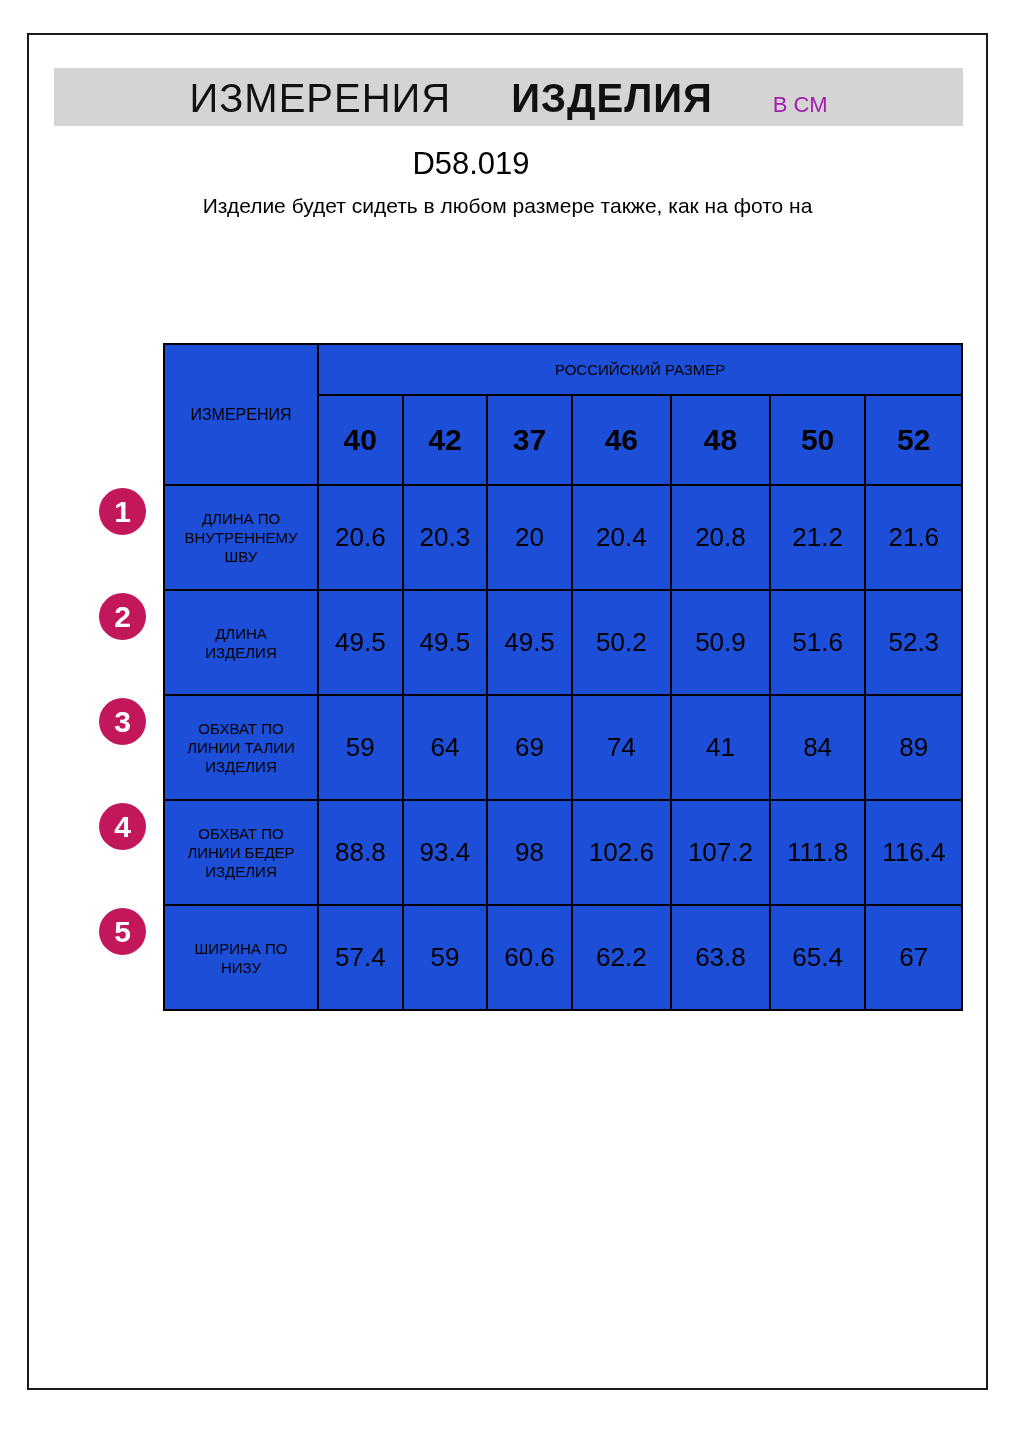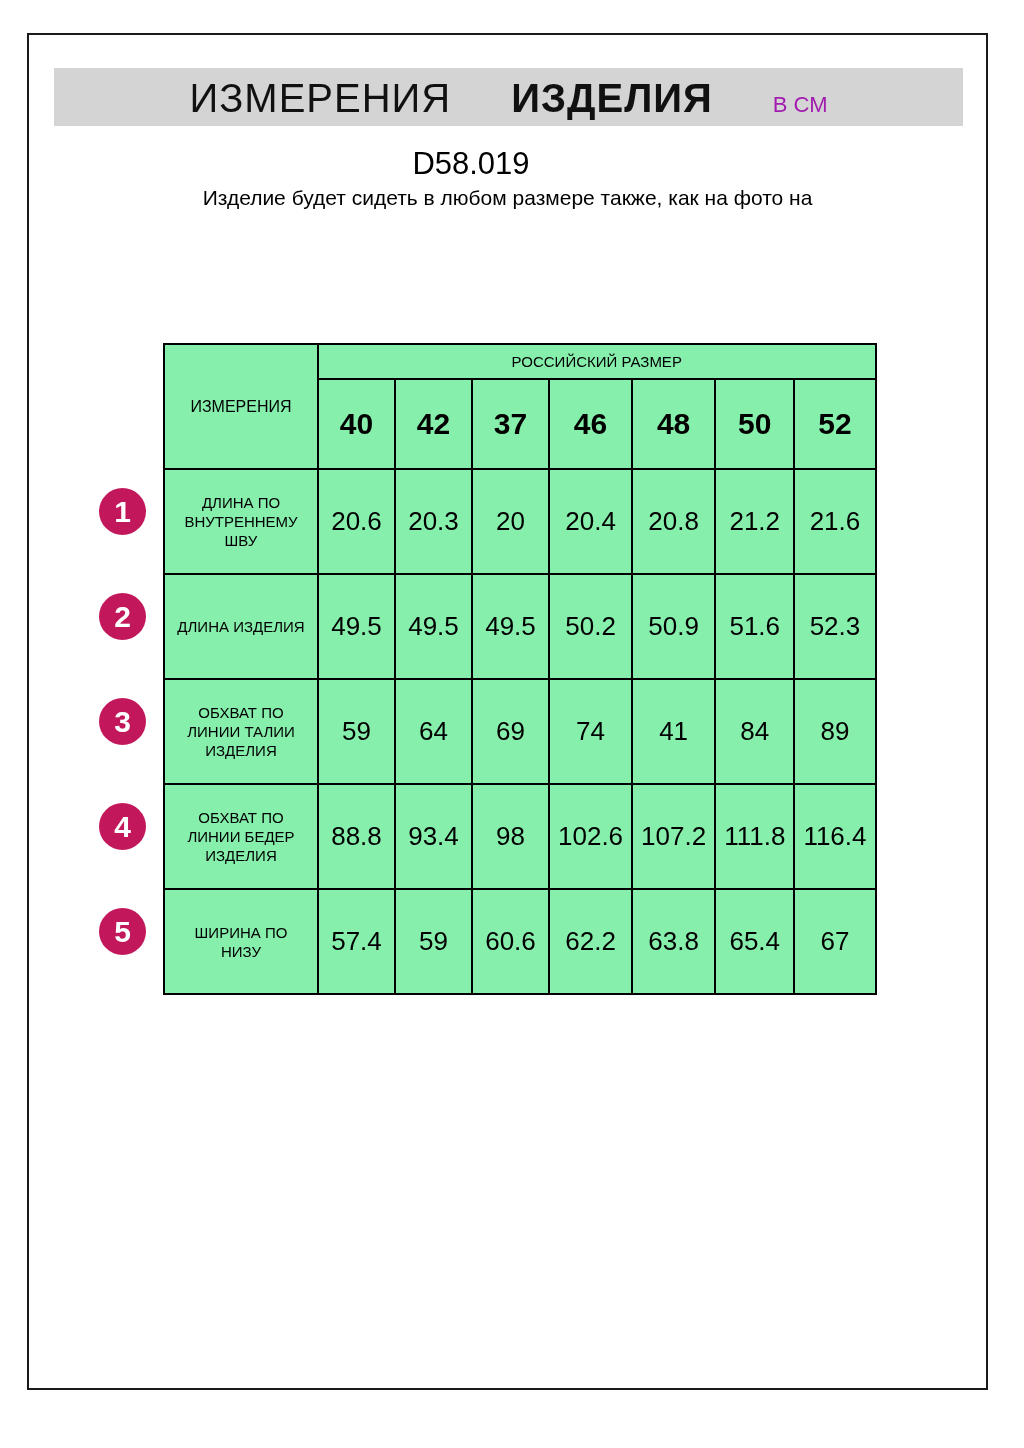--- a/index.html
+++ b/index.html
@@ -24,31 +24,31 @@
     gap: 60px; padding-top: 8px;
   }
   .title-main   { font-size: 40px; letter-spacing: 1px; color: #111; }
   .title-strong { font-size: 40px; font-weight: bold; letter-spacing: 1px; color: #111; }
   .title-units  { font-size: 22px; color: #a21caf; }
   .article-code {
     position: absolute; left: 27px; top: 146px; width: 888px;
     text-align: center; font-size: 31px;
   }
   .description {
-    position: absolute; left: 27px; top: 184px; width: 961px;
+    position: absolute; left: 27px; top: 192px; width: 961px;
     text-align: center; font-size: 21px; line-height: 27px;
   }
   table.size-table {
     position: absolute; left: 163px; top: 343px;
     border-collapse: collapse; table-layout: fixed;
   }
   .size-table td {
     border: 2px solid #000;
     text-align: center; vertical-align: middle;
-    padding: 8px; background: #86efac;
+    padding: 16px; background: #1d4ed8;
   }
   .col-label { width: 154px; }
   .col-size  { width: 77px; }
   .row-group td  { height: 22px; }
   .group-cell    { font-size: 15px; }
   .corner-cell   { font-size: 16px; }
   .row-sizes td  { height: 90px; font-size: 30px; font-weight: bold; }
   .row-data td   { height: 105px; }
   .label-cell    { font-size: 15px; line-height: 19px; white-space: pre-line; padding: 0 2px; }
   .value-cell    { font-size: 26px; margin-top: 36px; }

